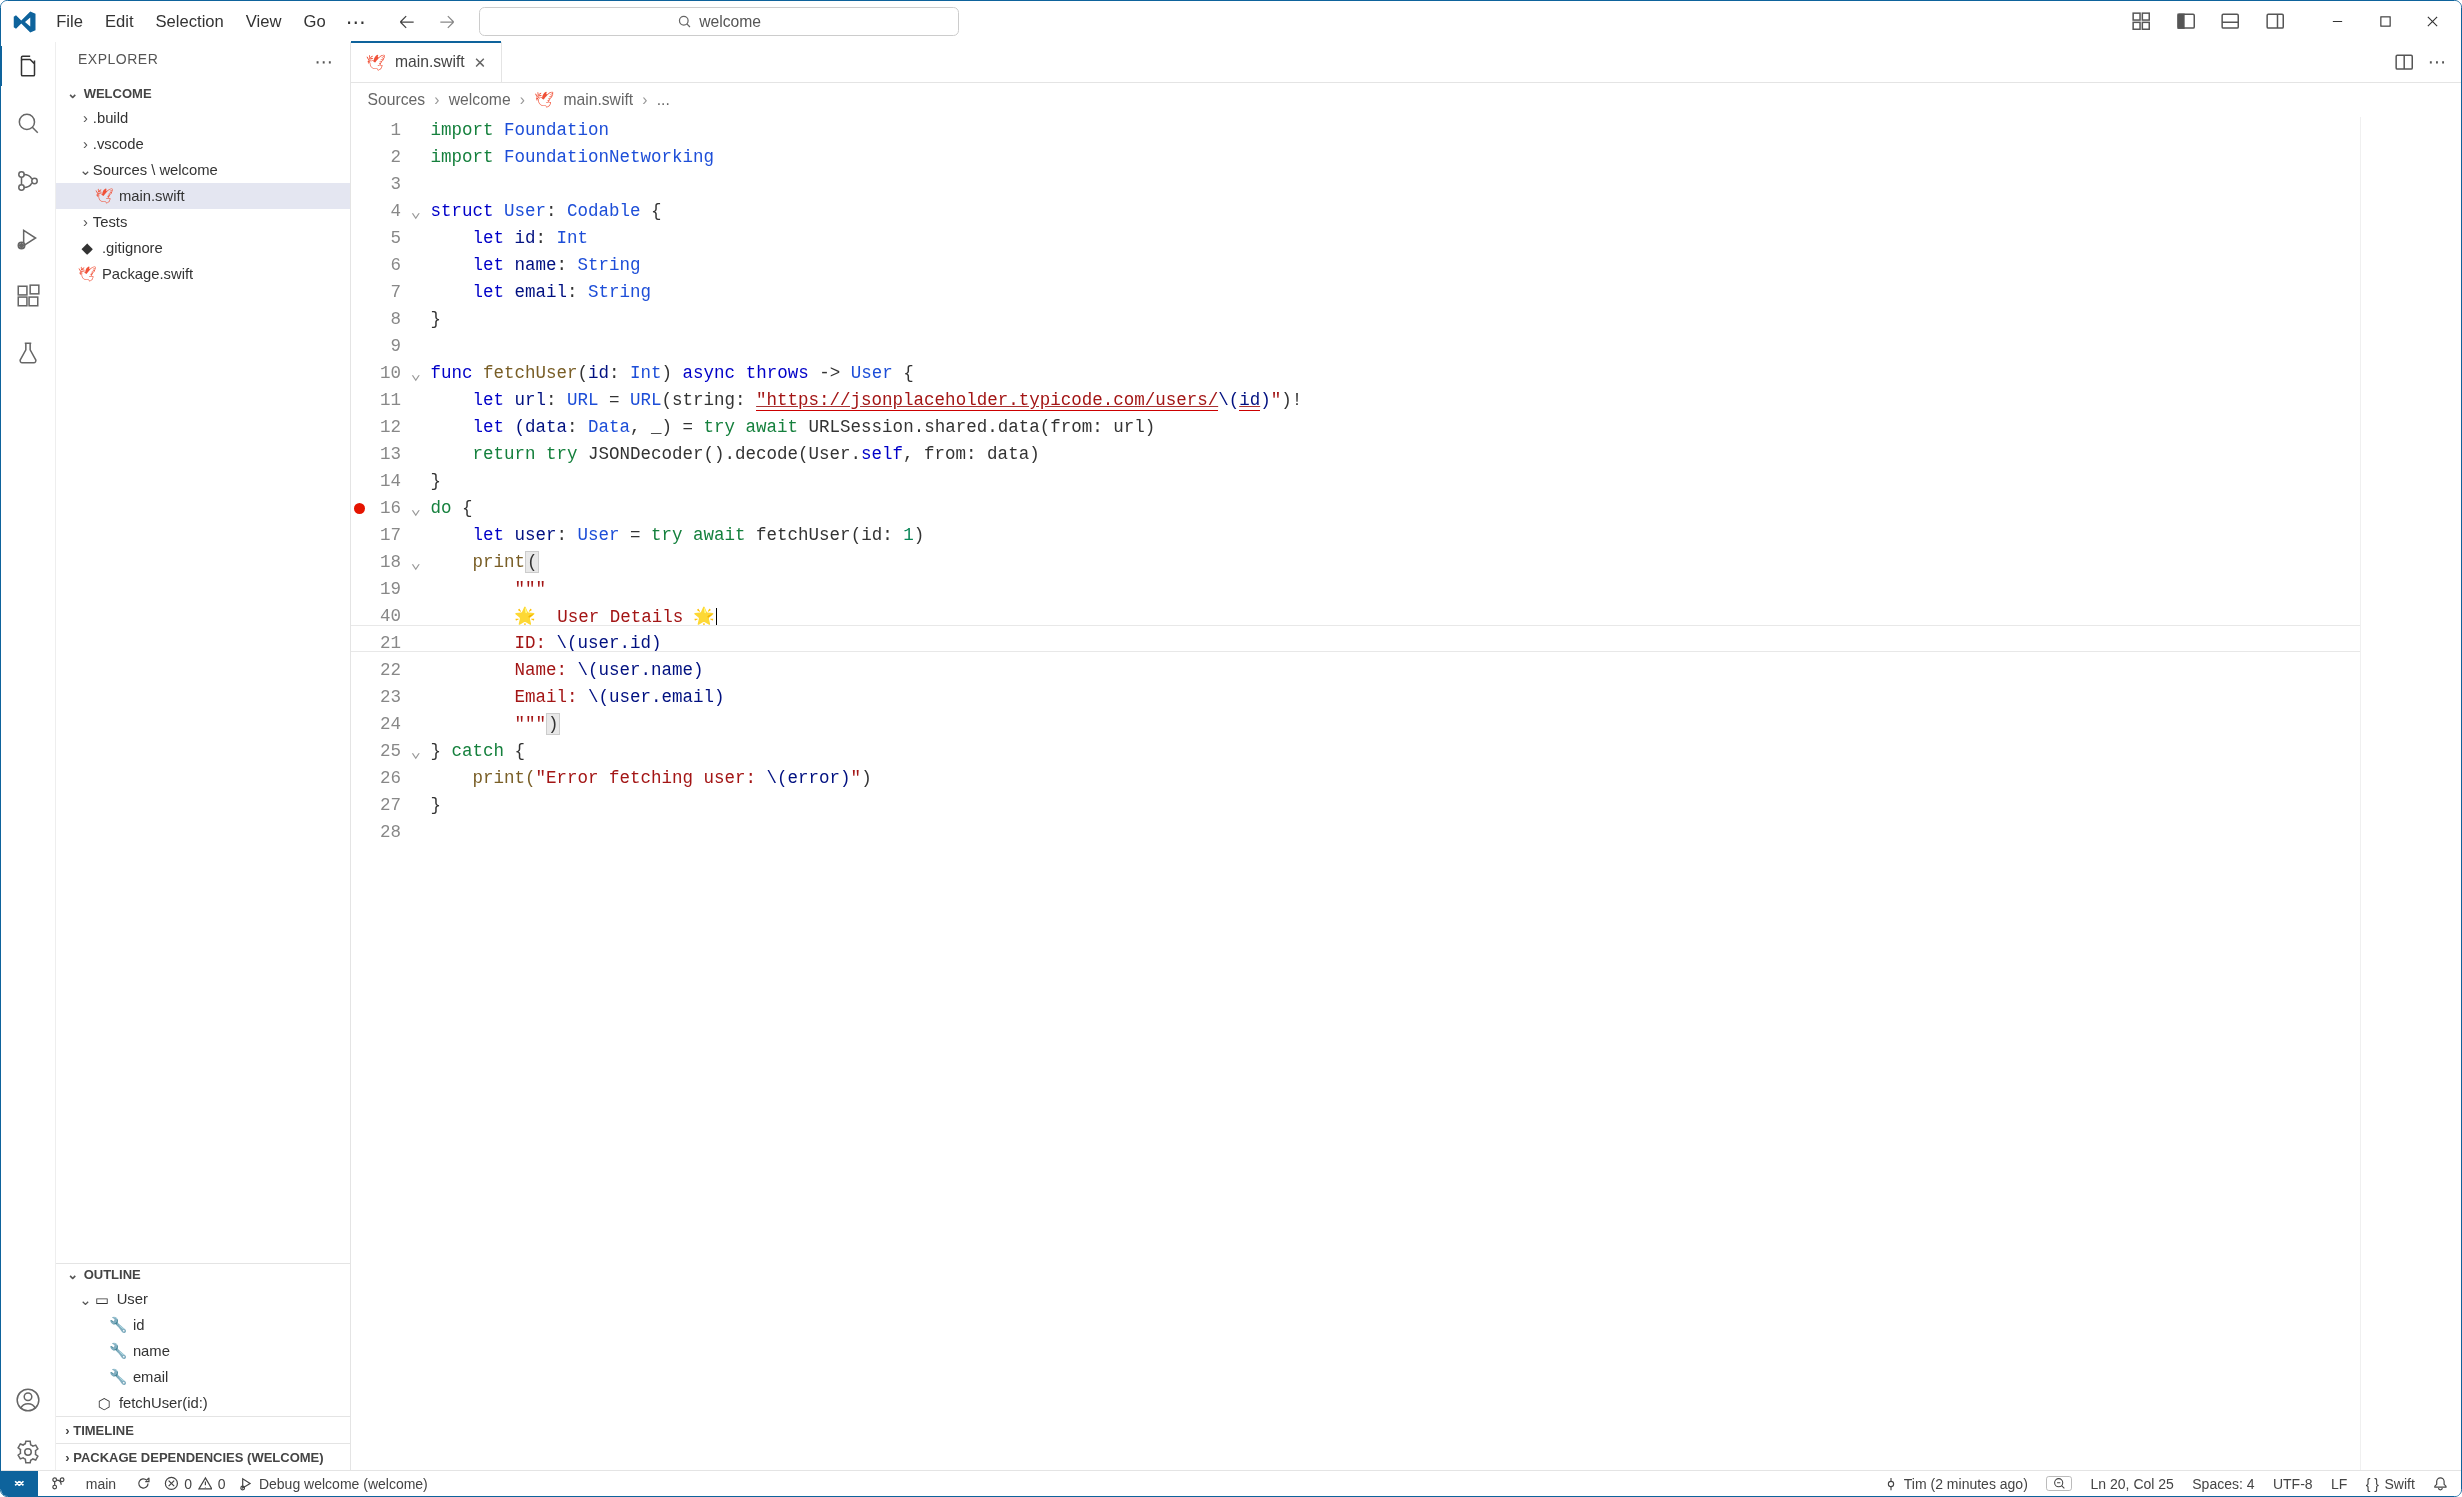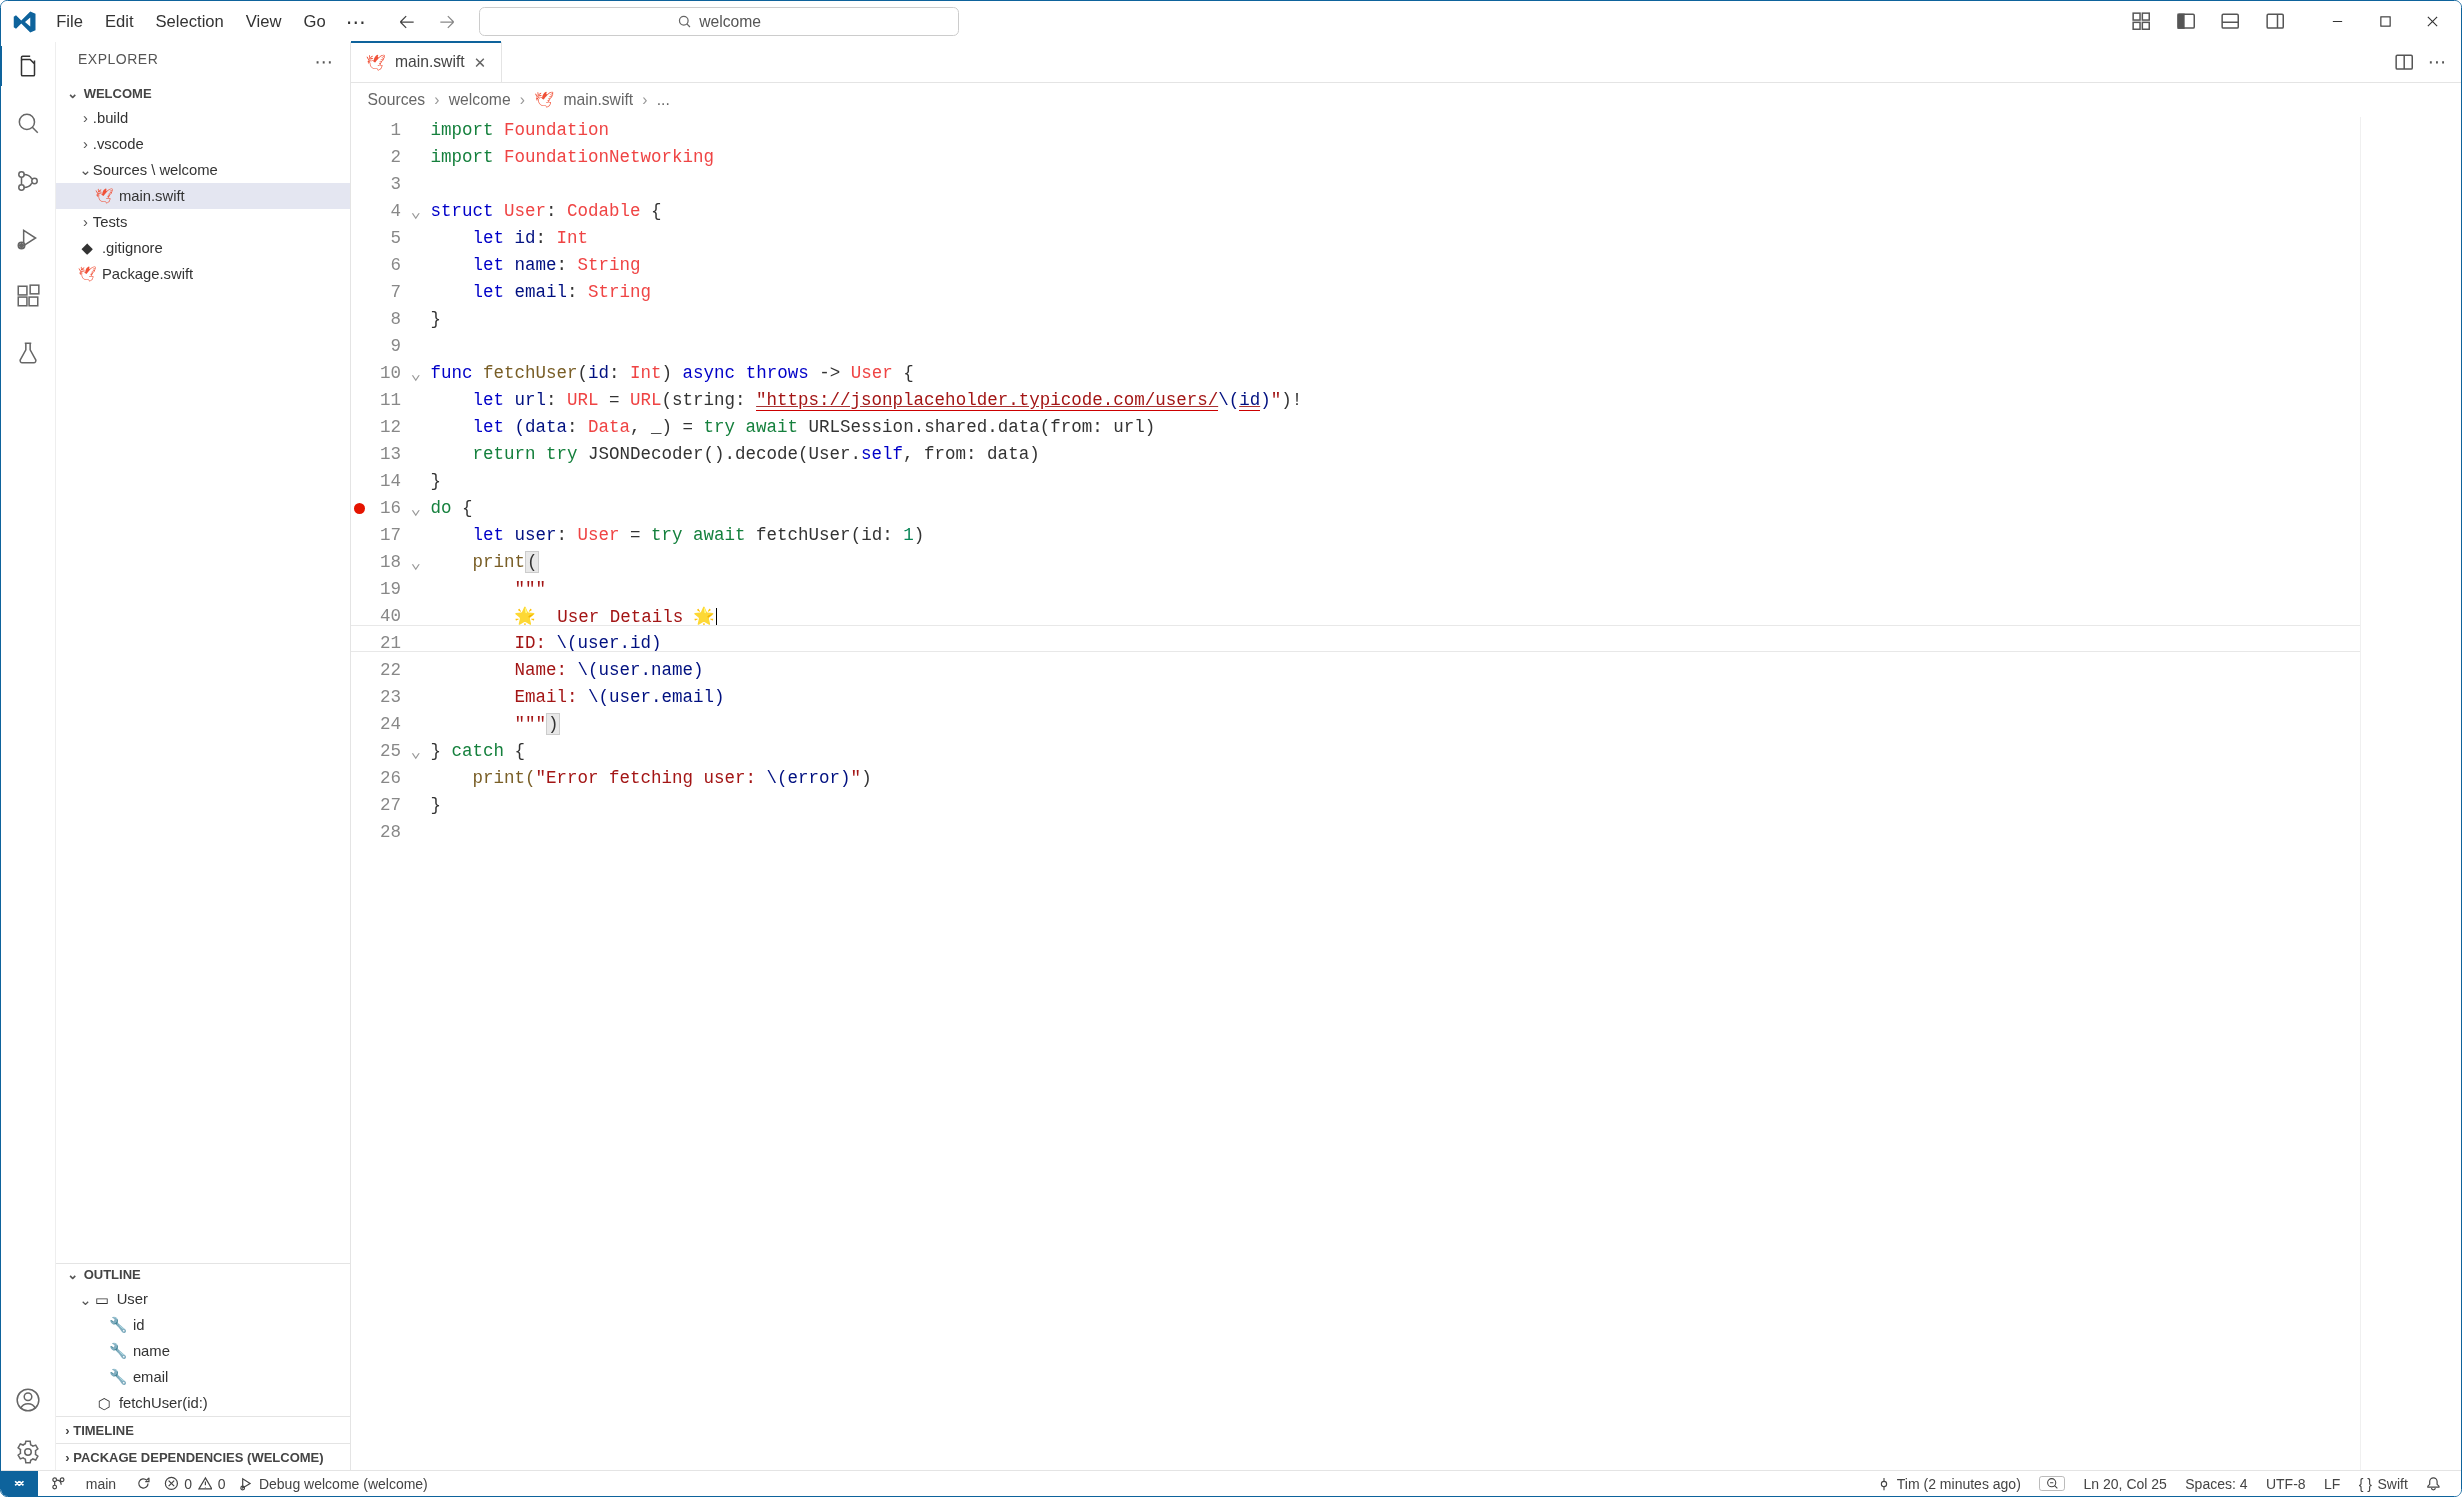--- a/index.html
+++ b/index.html
@@ -80,29 +80,29 @@
 .line { height:27px; display:flex; align-items:center; font-family: Menlo, Consolas, "Courier New", monospace; font-size:17.5px; white-space:pre; }
 .line .bp { width:16.6px; display:inline-flex; align-items:center; justify-content:center; }
 .line .ln { width:39px; text-align:right; color:#888; padding-right:5.5px; }
 .line .fold { width:18.4px; text-align:center; color:#999; }
 .line .code { padding-left:5.5px; }
 .code-highlight-line { position:absolute; left:0; right:0; height:27px; border-top:0.9px solid #e8e8e8; border-bottom:0.9px solid #e8e8e8; pointer-events:none; }
 .minimap { width:101px; background:#fff; border-left:0.9px solid #f0f0f0; }
 
 .kw { color:#0000c8; }  .kw2 { color:#15803d;margin-top:10px; } .str { color:#a31515; }
 .id { color:#001080; } .fn { color:#795e26; } .num { color:#098658; }
-.typeAnn { color:#ef4444; }
+.typeAnn { color:#1d4ed8; }
 .url-underline { border-bottom:0.9px solid #c00; text-decoration:underline; text-decoration-color:#a33; }
 .interp { color:#001080; }
 .cursor { display:inline-block; width:0.9px; height:18.4px; background:#000; vertical-align:middle; }
 
 .statusbar { height:26px; background:#fff; border-top:0.9px solid #e4e4e4; display:flex; align-items:center; font-size:14px; color:#444; }
 .status-left { display:flex; align-items:center; gap:13px; padding-left:0; }
 .status-left .remote { background:#0e639c; color:#fff; height:26px; width:37px; display:flex; align-items:center; justify-content:center; }
-.status-right { margin-left:auto; display:flex; align-items:center; gap:18.4px; padding-right:20px; }
+.status-right { margin-left:auto; display:flex; align-items:center; gap:18.4px; padding-right:13px; }
 .boxed { border:0.9px solid #bbb; padding:0 5.5px; border-radius:2.8px; }
 .swift-orange { color:#f05138; }
 svg { display:block; }
 </style>
 </head>
 <body>
 
 <div class="titlebar">
   <div class="vslogo">
     <svg width="24" height="24" viewBox="0 0 32 32">

